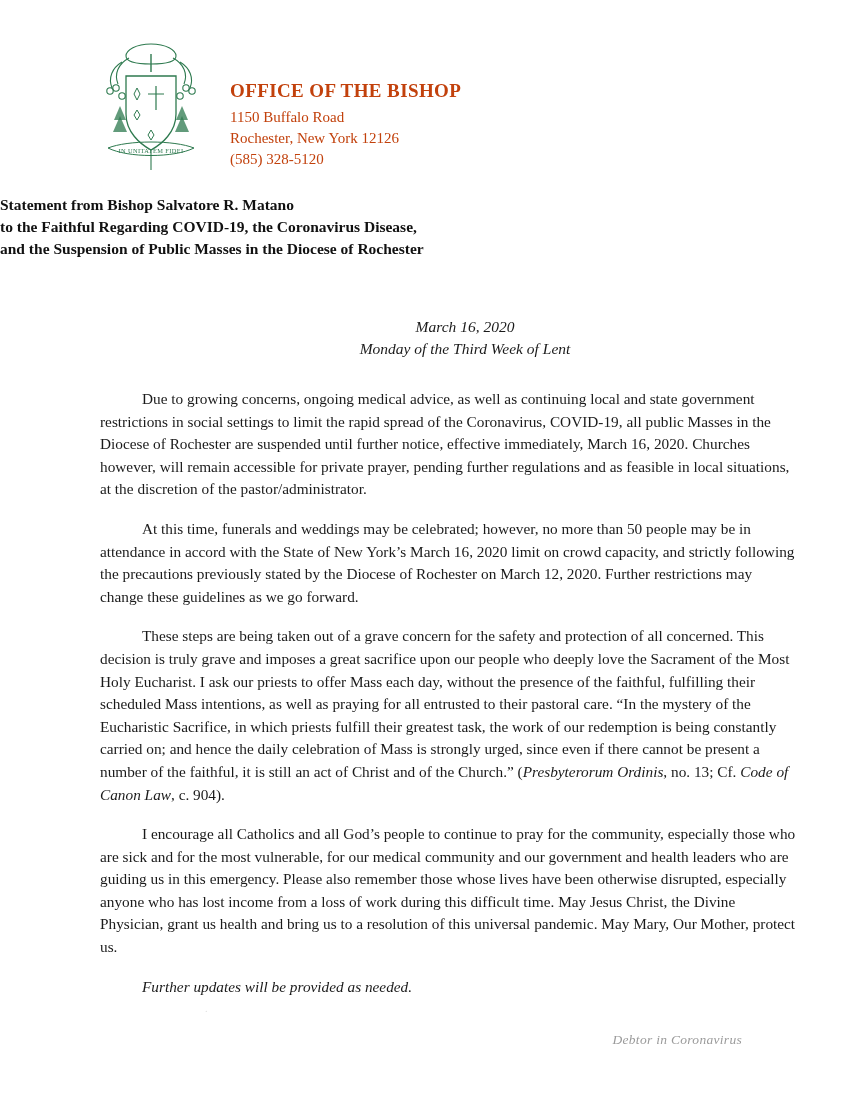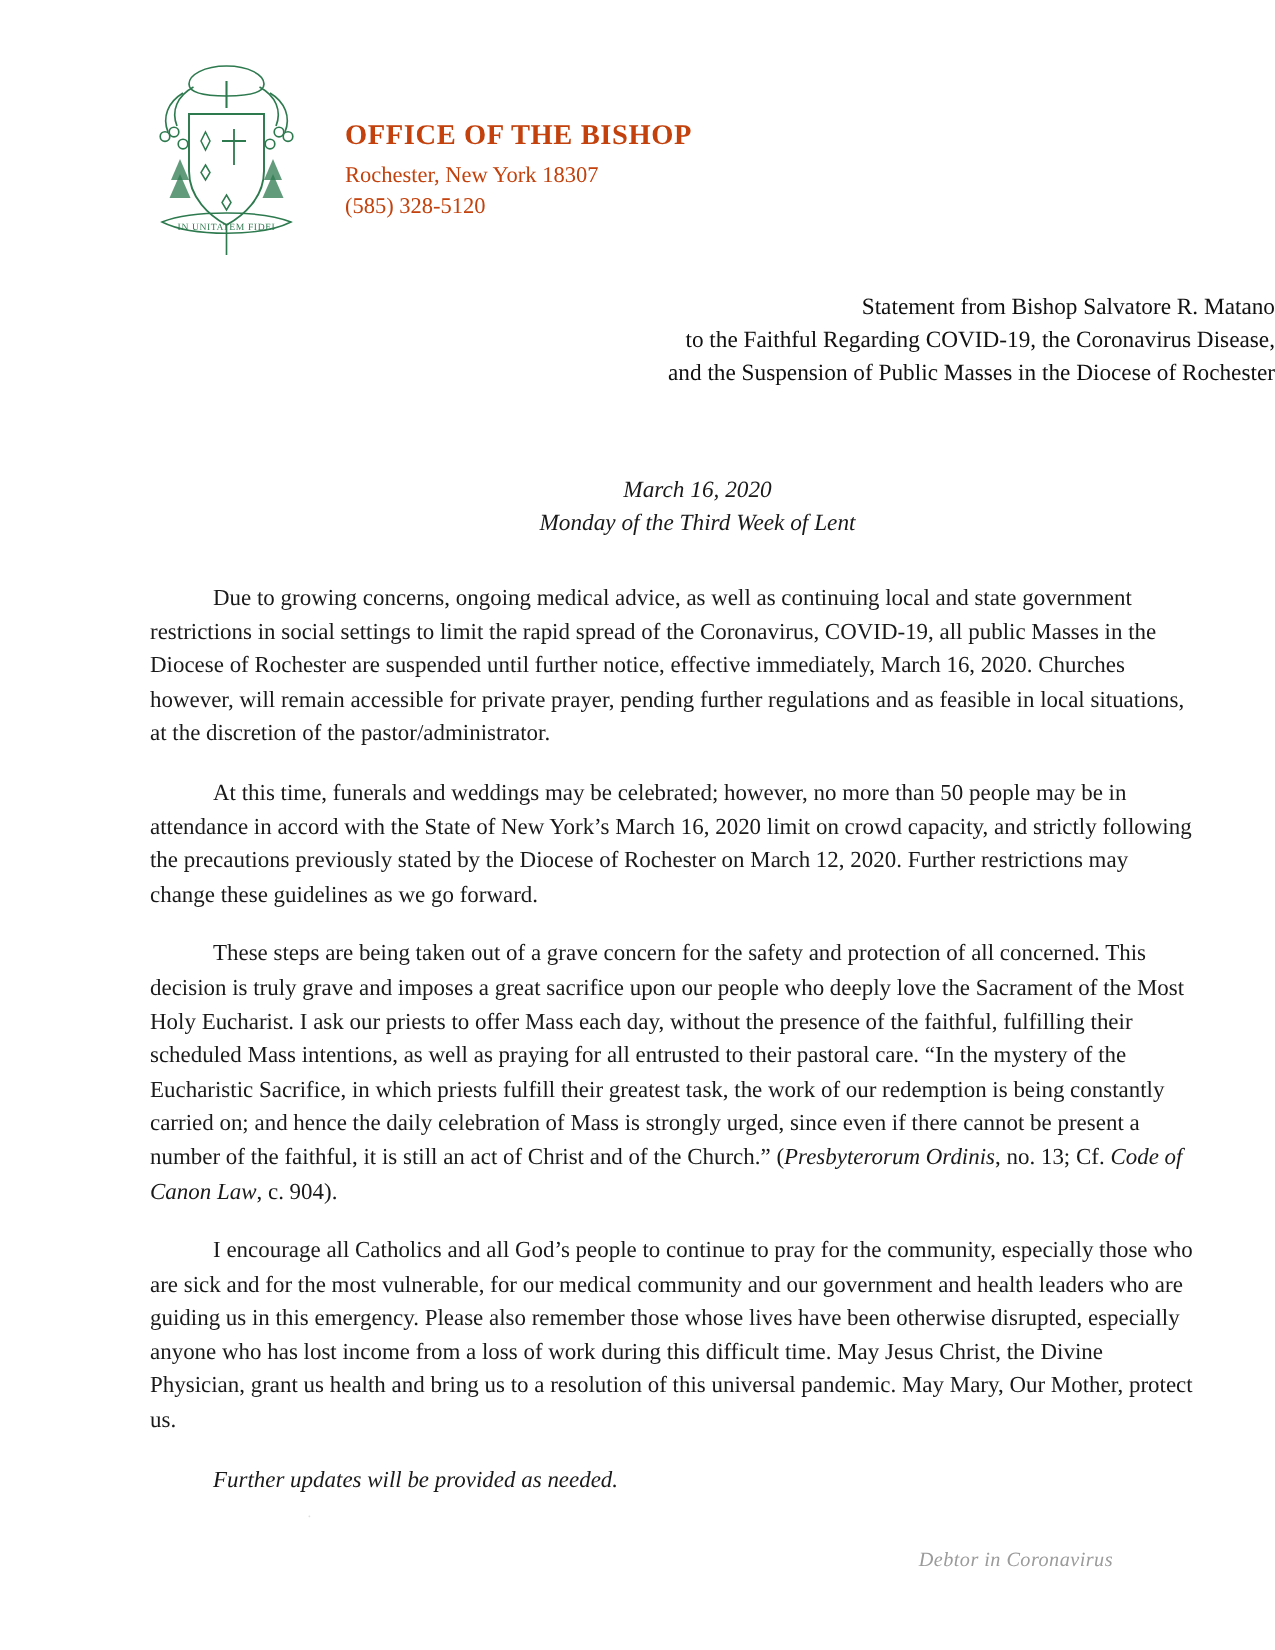--- a/index.html
+++ b/index.html
@@ -51,22 +51,22 @@
     margin-bottom: 5px;
   }
   .header-line {
     font-size: 15px;
     line-height: 21px;
   }
 
   
   .statement-title {
     margin-top: 14px;
-    text-align: right;
-    font-weight: normal;
+    text-align: left;
+    font-weight: bold;
     font-size: 15.5px;
     line-height: 22px;
     color: #111;
   }
   .statement-title div {
     white-space: nowrap;
   }
 
   
   .date-block {
@@ -152,21 +152,22 @@
 
           <path d="M12 112 C32 104 78 104 98 112 C78 122 32 122 12 112 Z" stroke-width="1"></path>
           <path d="M55 114 L55 134" stroke-width="1.1"></path>
         </g>
         <text x="55" y="117" text-anchor="middle" font-family="Liberation Serif, serif" font-size="6.4" fill="#2e7a4f" letter-spacing="0.4">IN UNITATEM FIDEI</text>
       </svg>
     </div>
 
     <div class="header-block">
       <div class="header-title">OFFICE OF THE BISHOP</div>
-      <div class="header-line">Rochester, New York 18307</div>
+      <div class="header-line">1150 Buffalo Road</div>
+      <div class="header-line">Rochester, New York 12126</div>
       <div class="header-line">(585) 328-5120</div>
     </div>
   </div>
 
   <div class="statement-title">
     <div>Statement from Bishop Salvatore R. Matano</div>
     <div>to the Faithful Regarding COVID-19, the Coronavirus Disease,</div>
     <div>and the Suspension of Public Masses in the Diocese of Rochester</div>
   </div>
 

